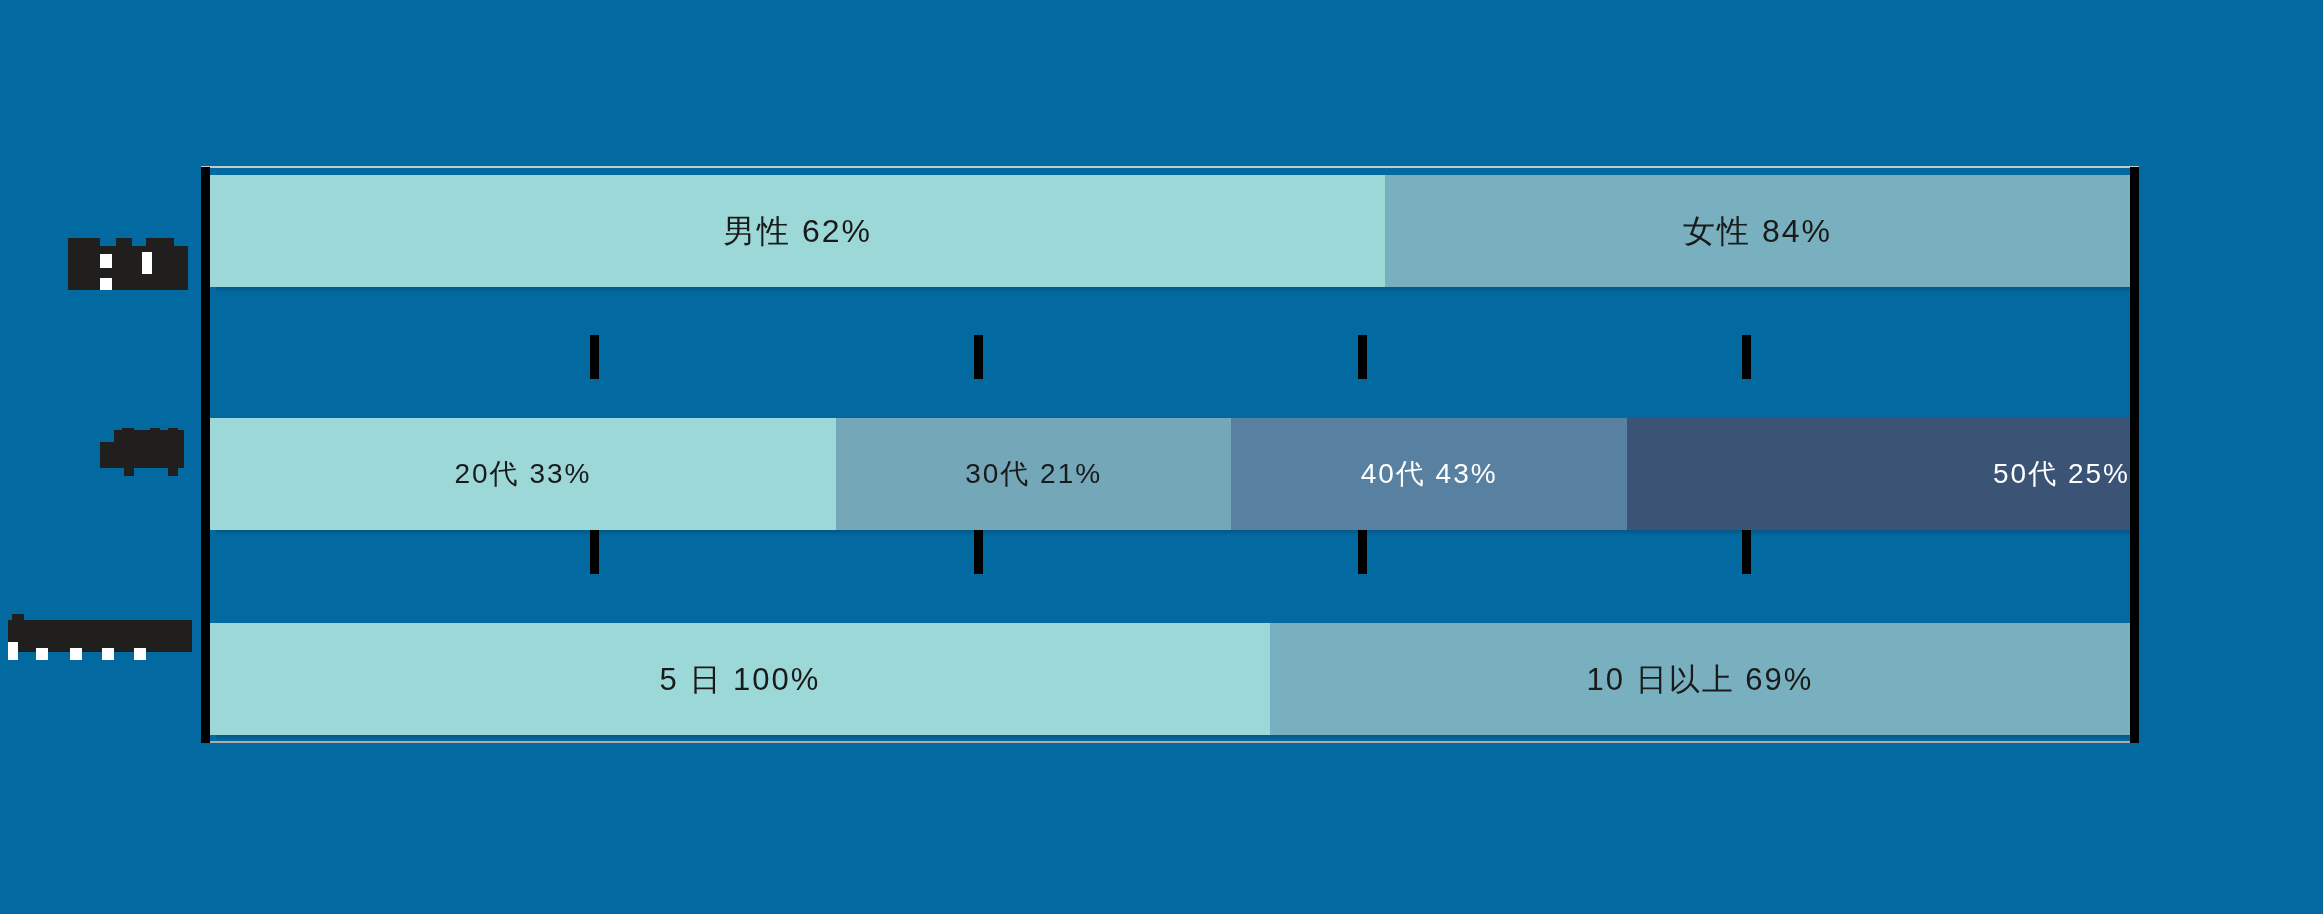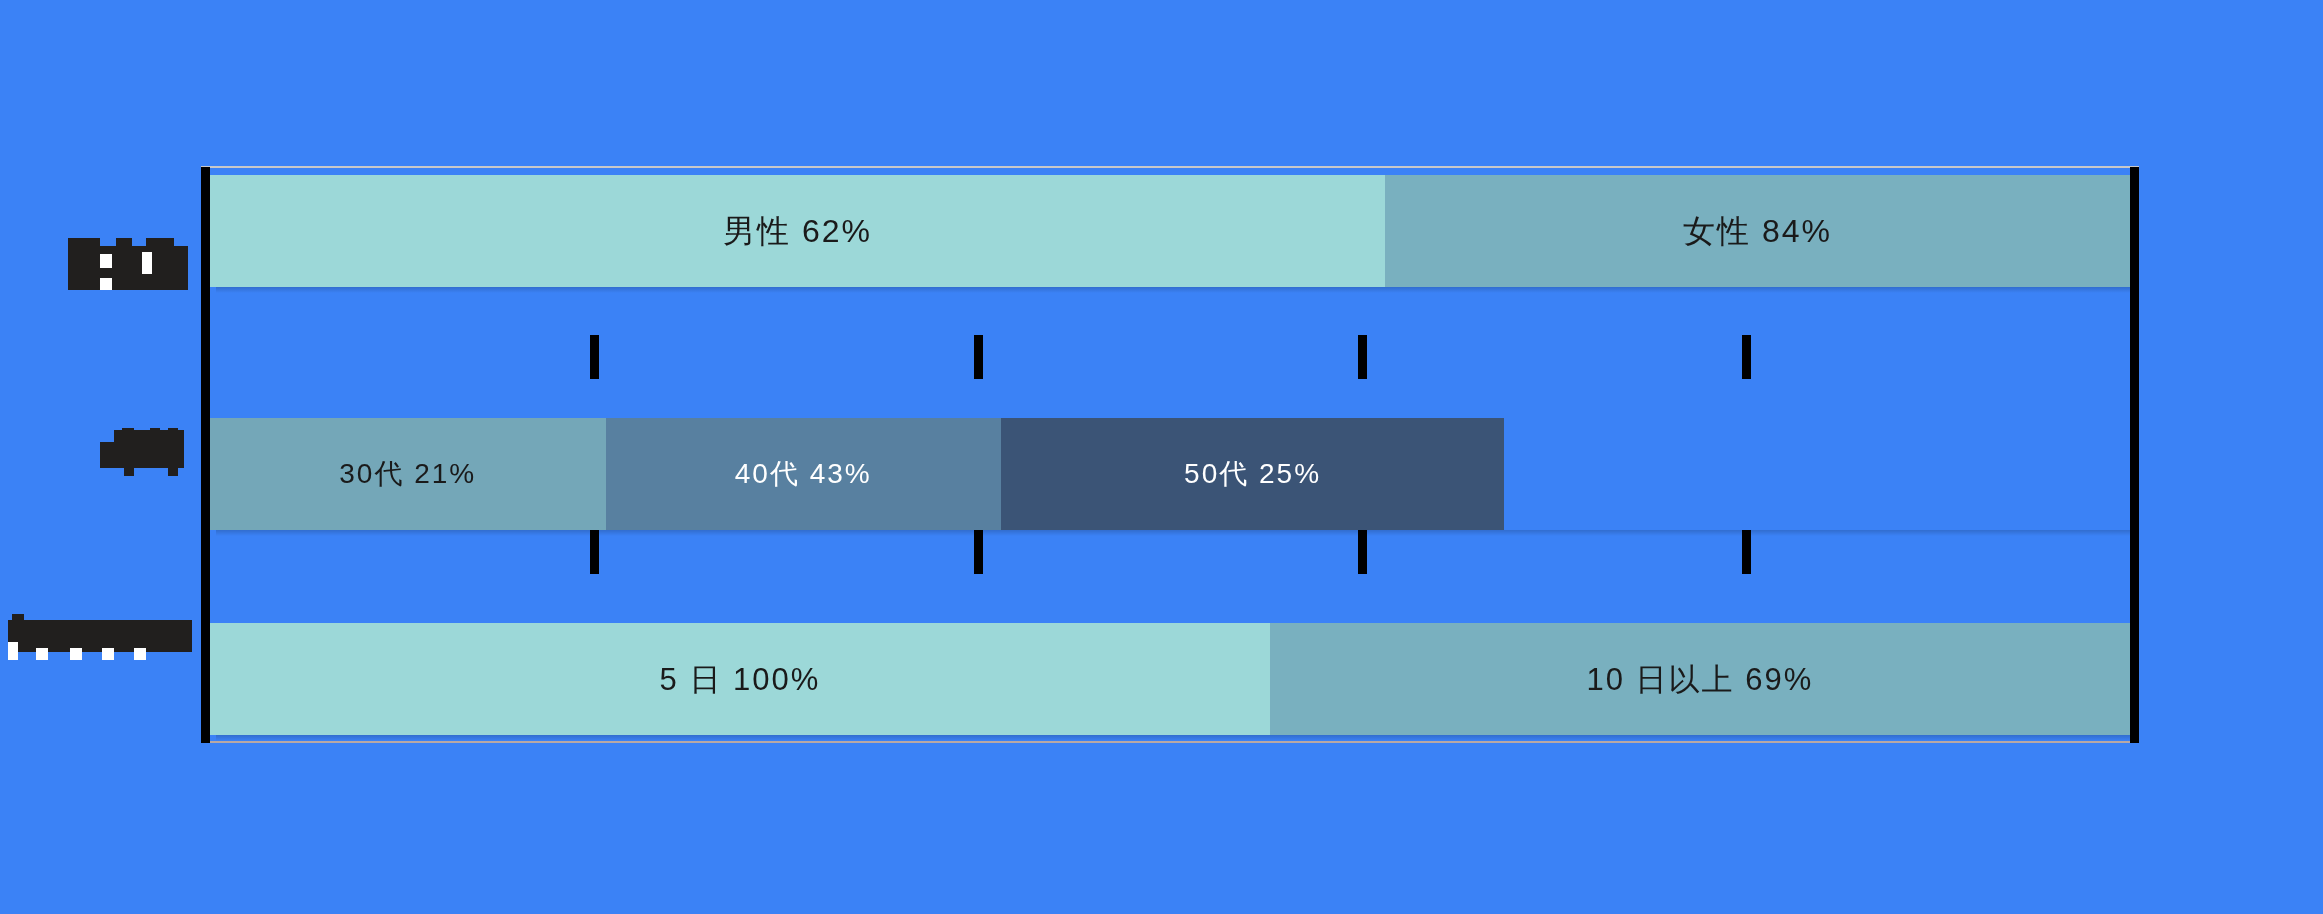--- a/index.html
+++ b/index.html
@@ -11,21 +11,21 @@
     width: 2323px;
     height: 914px;
     font-family: "Liberation Sans", "DejaVu Sans", sans-serif;
     overflow: hidden;
   }
 
   #chart-root {
     position: relative;
     width: 2323px;
     height: 914px;
-    background: #3b82f6;
+    background: #0369a1;
   }
 
   
   .plot-area {
     position: absolute;
     left: 210px;
     top: 175px;
     width: 1920px;
     height: 560px;
   }
@@ -175,33 +175,36 @@
       <div class="seg" style="width:61.2%; background:#9cd8d8;">
         <span class="seg-label" style="color:#1a1a1a;">男性  62%</span>
       </div>
       <div class="seg" style="width:38.8%; background:#79b0bf;">
         <span class="seg-label" style="color:#1a1a1a;">女性  84%</span>
       </div>
     </div>
 
     <div class="bar-shadow" style="top:355px;"></div>
     <div class="bar-row bar-2" style="top:243px; height:112px;">
+      <div class="seg" style="width:32.6%; background:#9cd8d8;">
+        <span class="seg-label" style="color:#1a1a1a;">20代 33%</span>
+      </div>
       <div class="seg" style="width:20.6%; background:#74a7b8;">
         <span class="seg-label" style="color:#1a1a1a;">30代 21%</span>
       </div>
       <div class="seg" style="width:20.6%; background:#5880a0;">
         <span class="seg-label" style="color:#ffffff;">40代 43%</span>
       </div>
-      <div class="seg" style="width:26.2%; background:#3b5476;">
+      <div class="seg" style="width:26.2%; background:#3b5476;justify-content:flex-end;">
         <span class="seg-label" style="color:#ffffff;">50代 25%</span>
       </div>
     </div>
 
     <div class="bar-shadow" style="top:560px;"></div>
-    <div class="bar-row bar-3" style="top:448px; height:112px;">
+    <div class="bar-row bar-3" style="top:448px; height:112px;justify-content:flex-end;">
       <div class="seg" style="width:55.2%; background:#9cd8d8;">
         <span class="seg-label" style="color:#1a1a1a;">5 日 100%</span>
       </div>
       <div class="seg" style="width:44.8%; background:#79b0bf;">
         <span class="seg-label" style="color:#1a1a1a;">10 日以上 69%</span>
       </div>
     </div>
 
   </div>
 </div>

